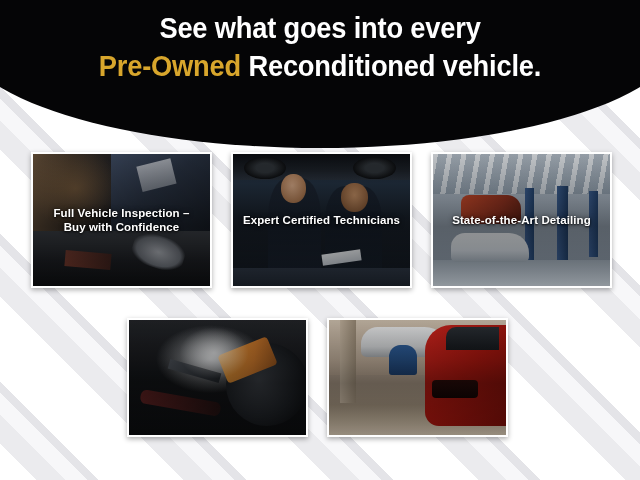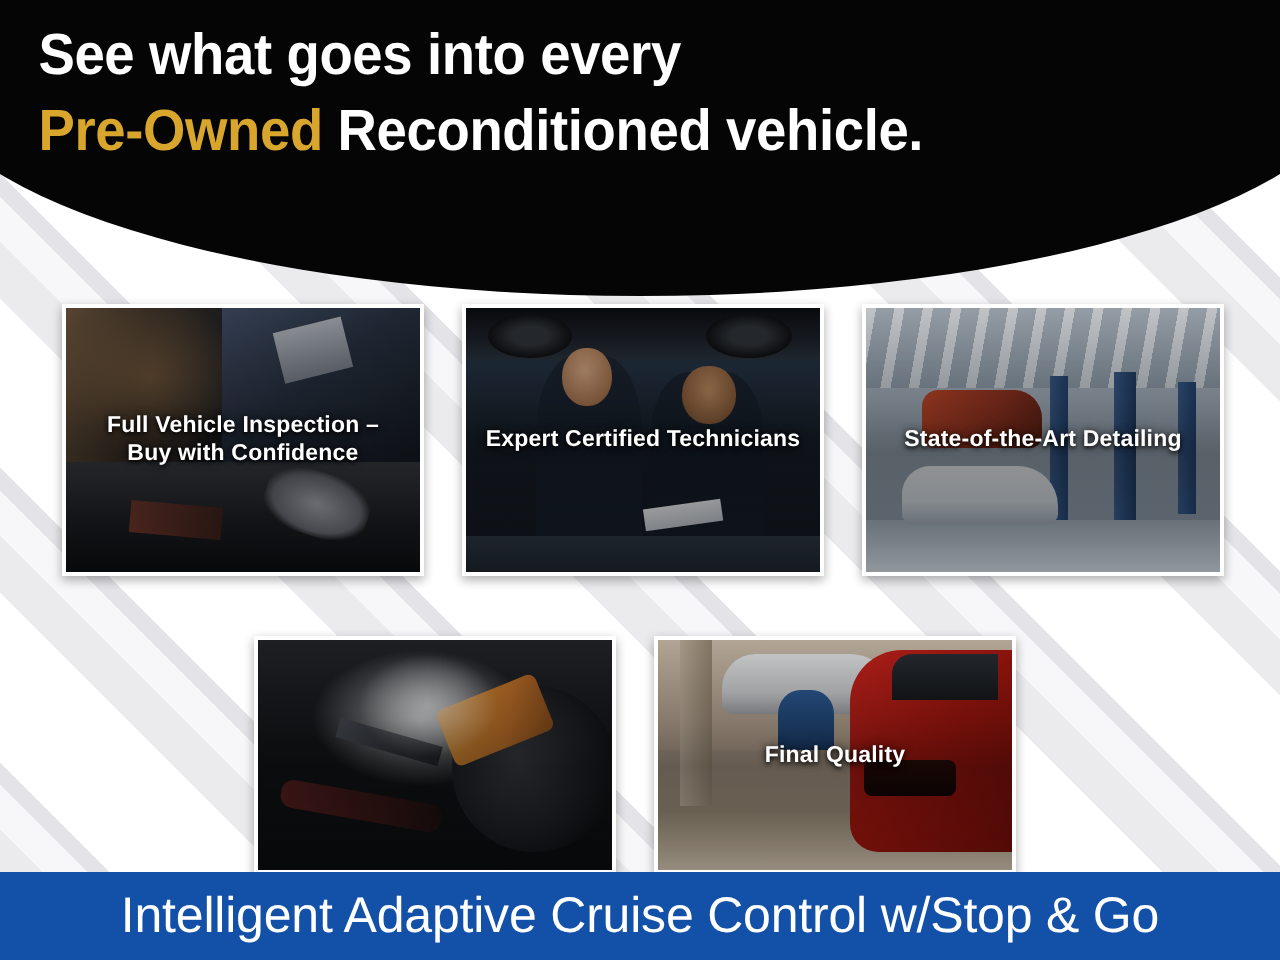--- a/index.html
+++ b/index.html
@@ -60,20 +60,21 @@
     top: 120px;
     width: 640px;
     height: 148px;
   }
 
   #headline {
     position: absolute;
     left: 0;
     top: 10px;
     width: 640px;
+    text-align: center;
     color: #ffffff;
     font-family: "Liberation Sans Narrow", "Liberation Sans", sans-serif;
     font-weight: bold;
     letter-spacing: -0.2px;
   }
   .hl-line {
     display: block;
     white-space: nowrap;
   }
   .hl-line1 {
@@ -428,20 +429,16 @@
       <div class="wall"></div>
       <div class="pillar"></div>
       <div class="whitecar"></div>
       <div class="person"></div>
       <div class="floor"></div>
       <div class="redcar"></div>
       <div class="redcar-glass"></div>
       <div class="redcar-grill"></div>
     </div>
     <div class="card-shade"></div>
-    <div class="card-label">Final Quality</div>
-  </div>
-
-  <div id="banner">
-    <span id="banner-text">Intelligent Adaptive Cruise Control w/Stop &amp; Go</span>
-  </div>
+  </div>
+
 
 </div>
 
 </body></html>

